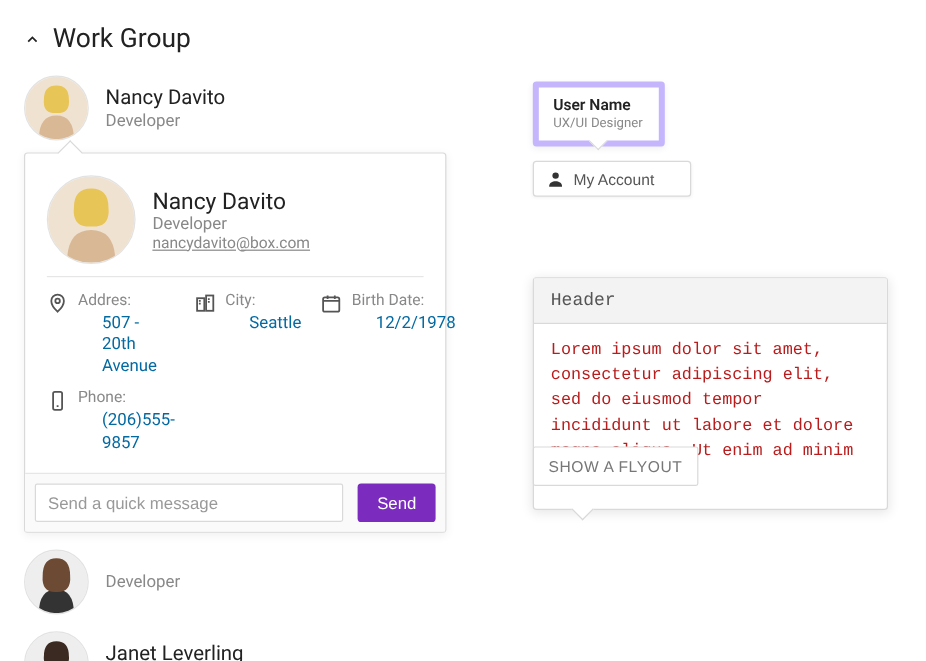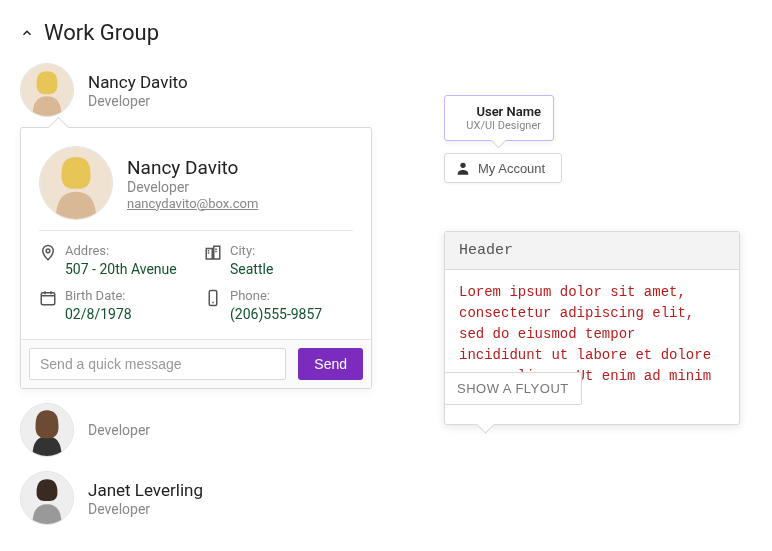--- a/index.html
+++ b/index.html
@@ -105,21 +105,21 @@
     color: #888;
     text-decoration: underline;
   }
   .card-divider {
     height: 1px;
     background: #e6e6e6;
     margin: 0 18px;
   }
   .card-grid {
     display: grid;
-    grid-template-columns: 1fr 1fr;
+    grid-template-columns: 1fr 1fr 1fr;
     gap: 10px 16px;
     padding: 12px 18px 16px 18px;
   }
   .field {
     display: flex;
     gap: 8px;
     align-items: flex-start;
   }
   .field .icon {
     width: 18px; height: 18px;
@@ -127,22 +127,23 @@
     flex-shrink: 0;
     margin-top: 1px;
   }
   .field .label {
     font-size: 13px;
     color: #888;
     line-height: 1.3;
   }
   .field .value {
     font-size: 14px;
-    color: #14532d;
+    color: #0369a1;
     line-height: 1.3;
+    margin-left: 20px;
   }
   .card-footer {
     display: flex;
     padding: 8px;
     gap: 12px;
     background: #fafafa;
     border-top: 1px solid #e6e6e6;
   }
   .msg-input {
     flex: 1;
@@ -167,28 +168,27 @@
   }
 
   
   .user-popover {
     position: absolute;
     top: 68px;
     left: 444px;
     width: 110px;
   }
   .user-popover-box {
-    border: 1px solid #c4b5fd;
+    border: 5px solid #c4b5fd;
     background: #fff;
     border-radius: 3px;
     padding: 8px 12px;
-    text-align: right;
+    text-align: left;
     box-shadow: 0 2px 6px rgba(0,0,0,0.06);
     position: relative;
-    margin-top: 27px;
   }
   .user-popover-box::after {
     content: "";
     position: absolute;
     bottom: -6px;
     left: 50%;
     margin-left: -6px;
     width: 10px; height: 10px;
     background: #fff;
     border-right: 1px solid #d9d9d9;
@@ -209,21 +209,21 @@
     border: 1px solid #d9d9d9;
     background: #fff;
     border-radius: 3px;
     padding: 6px 10px;
     display: flex;
     align-items: center;
     gap: 7px;
     font-size: 13px;
     color: #555;
     cursor: pointer;
-    width: 118px;
+    width: 132px;
     box-shadow: 0 1px 3px rgba(0,0,0,0.05);
   }
   .my-account-btn .icon { width: 16px; height: 16px; }
 
   .big-flyout {
     position: absolute;
     top: 231px;
     left: 444px;
     width: 296px;
     border: 1px solid #d9d9d9;
@@ -348,21 +348,21 @@
         <span class="icon">
           <svg viewBox="0 0 24 24" fill="none" stroke="currentColor" stroke-width="2">
               <rect x="3" y="5" width="18" height="16" rx="2"></rect>
               <line x1="3" y1="9" x2="21" y2="9"></line>
               <line x1="8" y1="3" x2="8" y2="7"></line>
               <line x1="16" y1="3" x2="16" y2="7"></line>
             </svg>
         </span>
         <div>
           <div class="label">Birth Date:</div>
-          <div class="value">02/8/1978</div>
+          <div class="value">12/2/1978</div>
         </div>
       </div>
       <div class="field">
         <span class="icon">
           <svg viewBox="0 0 24 24" fill="none" stroke="currentColor" stroke-width="2">
               <rect x="7" y="2" width="10" height="20" rx="2"></rect>
               <line x1="11" y1="18" x2="13" y2="18"></line>
             </svg>
         </span>
         <div>

